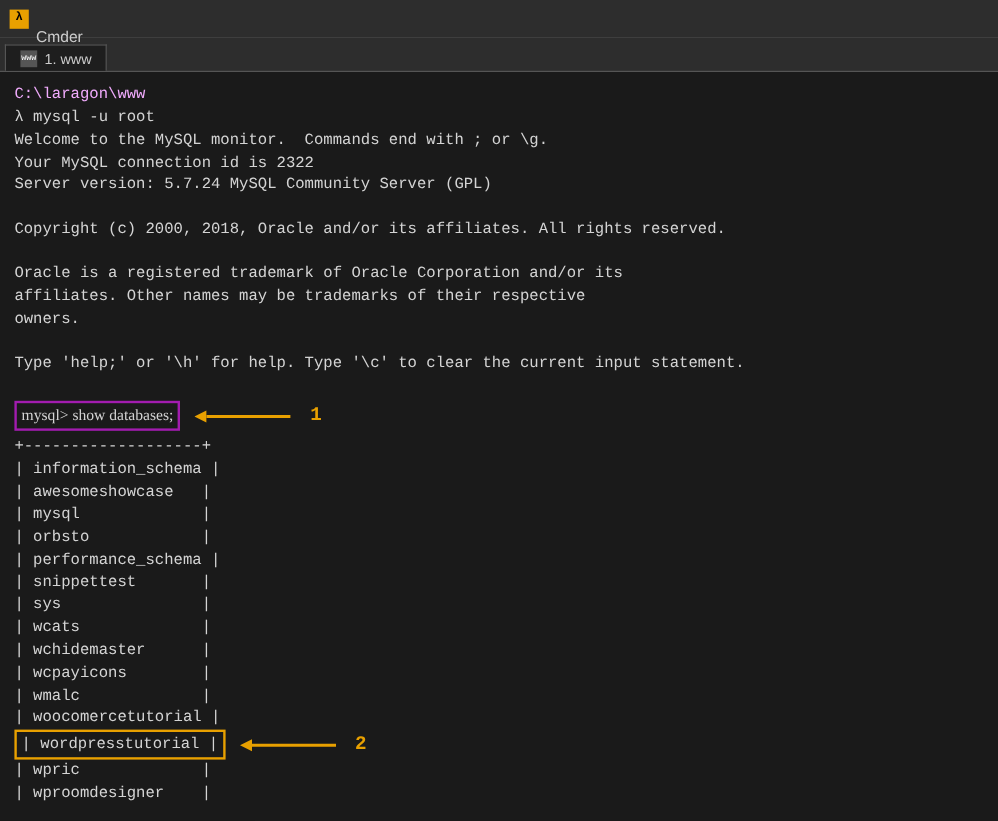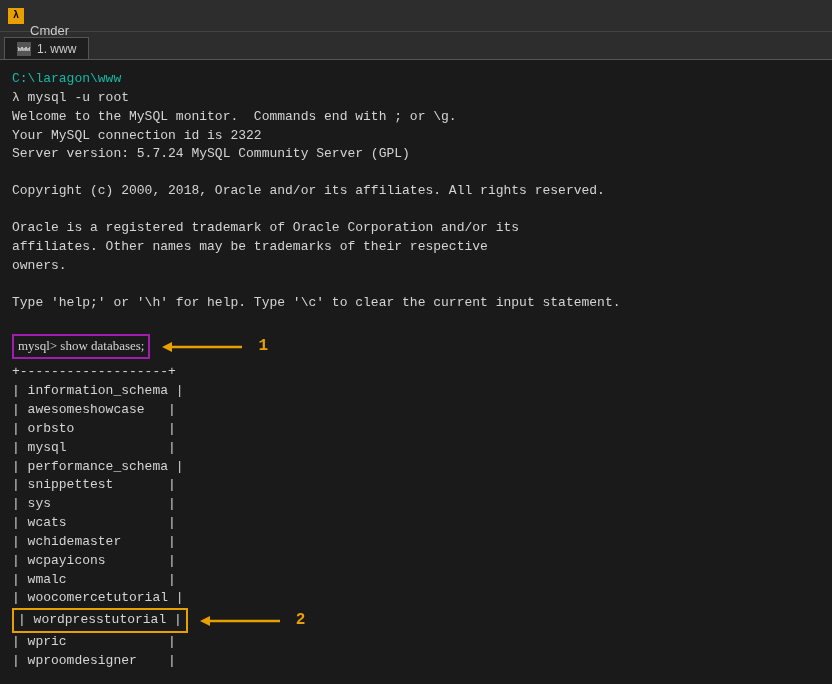--- a/index.html
+++ b/index.html
@@ -89,21 +89,21 @@
       font-size: 13px;
       line-height: 1.45;
     }
 
     .line {
       color: #d4d4d4;
       white-space: pre;
     }
 
     .line-orange {
-      color: #14b8a6;
+      color: #f0abfc;
       white-space: pre;
     }
 
     .line-empty {
       height: 18px;
     }
 
     
     .command-row {
       display: flex;
@@ -188,22 +188,22 @@
         <line x1="80" y1="10" x2="10" y2="10" stroke="#e8a000" stroke-width="2.5"></line>
         <polygon points="10,5 0,10 10,15" fill="#e8a000"></polygon>
       </svg>
       <span class="annotation-number">1</span>
     </div>
   </div>
 
   <div class="line">+-------------------+</div>
   <div class="line">| information_schema |</div>
   <div class="line">| awesomeshowcase   |</div>
+  <div class="line">| mysql             |</div>
   <div class="line">| orbsto            |</div>
-  <div class="line">| mysql             |</div>
   <div class="line">| performance_schema |</div>
   <div class="line">| snippettest       |</div>
   <div class="line">| sys               |</div>
   <div class="line">| wcats             |</div>
   <div class="line">| wchidemaster      |</div>
   <div class="line">| wcpayicons        |</div>
   <div class="line">| wmalc             |</div>
   <div class="line">| woocomercetutorial |</div>
 
   <div class="db-row-boxed">

